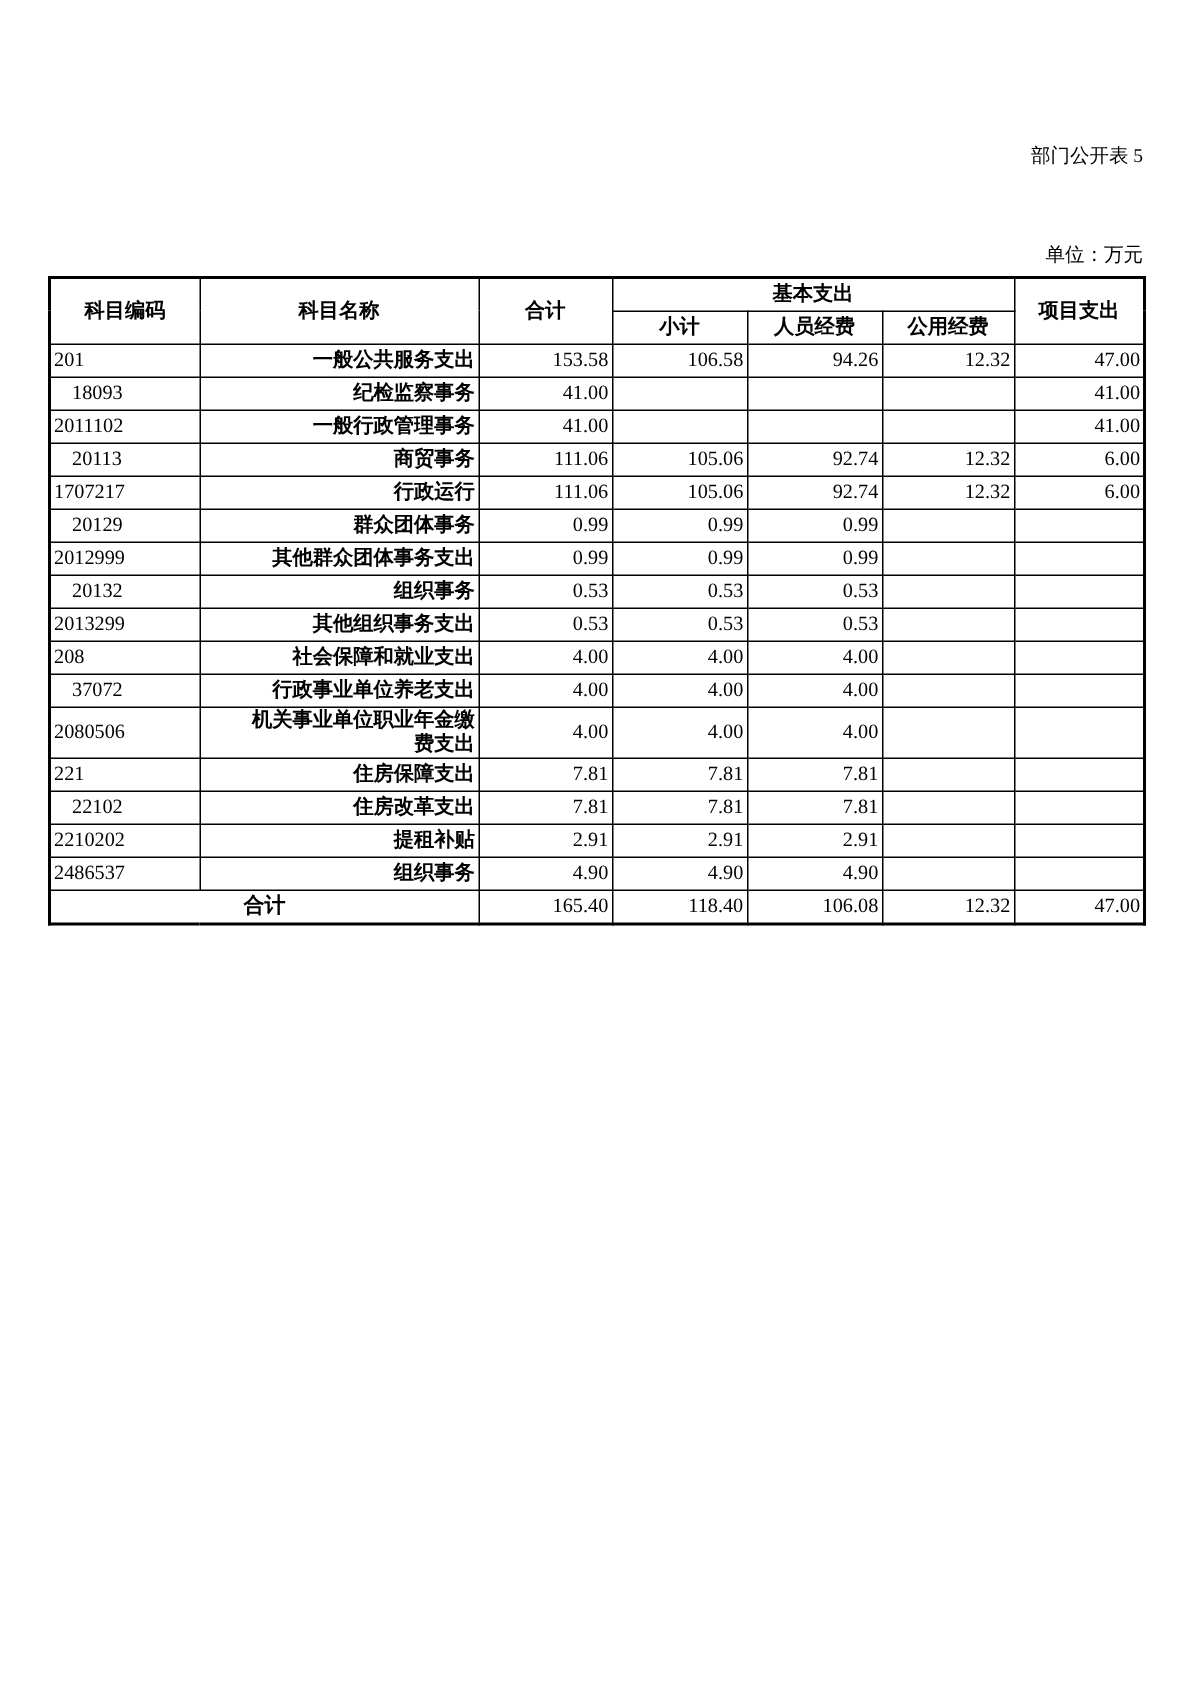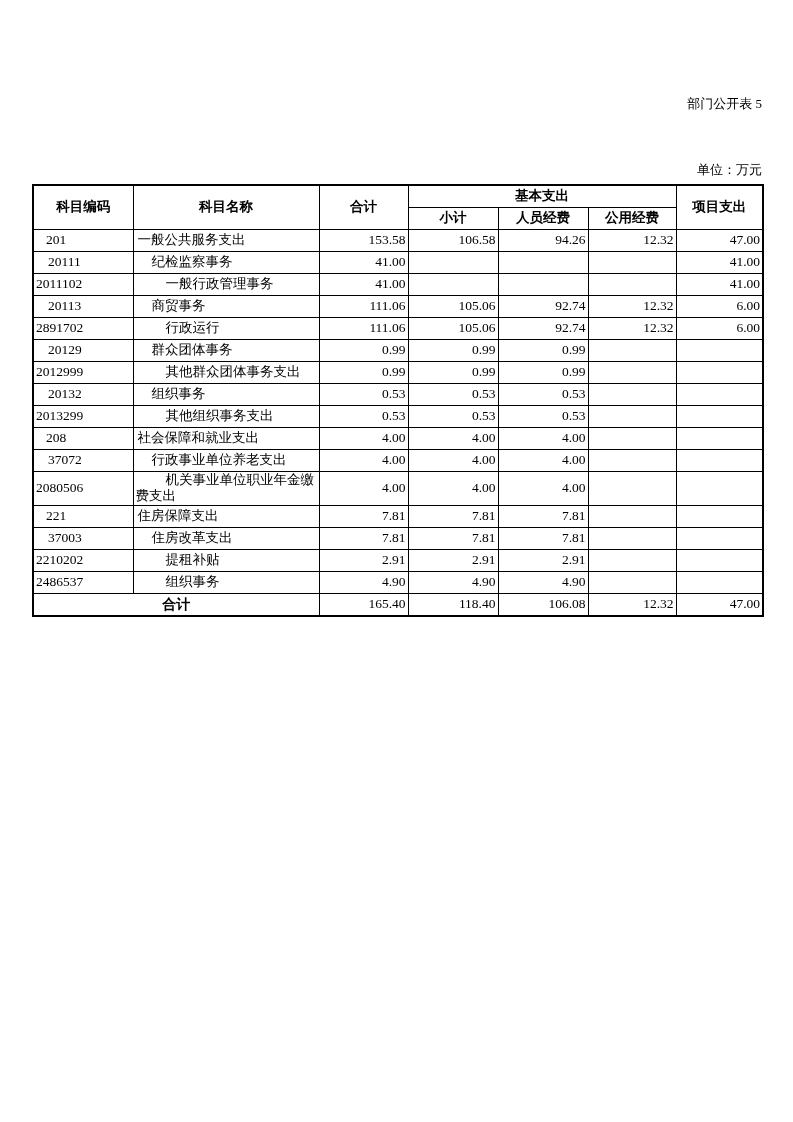--- a/index.html
+++ b/index.html
@@ -75,24 +75,24 @@
   }
   td.num {
     text-align: right;
     padding-right: 3px;
     font-family: "Liberation Serif", "DejaVu Serif", serif;
   }
   td.code {
     text-align: left;
     white-space: nowrap;
   }
-  td.code.lvl1 { padding-left: 12px; }
+  td.code.lvl1 { padding-left: 2px; }
   td.code.lvl2 { padding-left: 14px; }
   td.code.lvl3 { }
-  td.name { text-align: left; }
+  td.name { text-align: right; font-weight: bold; }
   td.name.lvl1 { text-indent: 2px; }
   td.name.lvl2 { text-indent: 16px; }
   td.name.lvl3 { text-indent: 30px; }
   tr.total-row td.total-label {
     text-align: center;
     font-weight: bold;
     font-size: 14px;
   }
 </style>
 </head>
@@ -133,21 +133,21 @@
         <tr>
           <td class="code lvl1">201</td>
           <td class="name lvl1">一般公共服务支出</td>
           <td class="num">153.58</td>
           <td class="num">106.58</td>
           <td class="num">94.26</td>
           <td class="num">12.32</td>
           <td class="num">47.00</td>
         </tr>
         <tr>
-          <td class="code lvl2">20111</td>
+          <td class="code lvl2">18093</td>
           <td class="name lvl2">纪检监察事务</td>
           <td class="num">41.00</td>
           <td class="num"></td>
           <td class="num"></td>
           <td class="num"></td>
           <td class="num">41.00</td>
         </tr>
         <tr>
           <td class="code lvl3">2011102</td>
           <td class="name lvl3">一般行政管理事务</td>
@@ -160,21 +160,21 @@
         <tr>
           <td class="code lvl2">20113</td>
           <td class="name lvl2">商贸事务</td>
           <td class="num">111.06</td>
           <td class="num">105.06</td>
           <td class="num">92.74</td>
           <td class="num">12.32</td>
           <td class="num">6.00</td>
         </tr>
         <tr>
-          <td class="code lvl3">2891702</td>
+          <td class="code lvl3">1707217</td>
           <td class="name lvl3">行政运行</td>
           <td class="num">111.06</td>
           <td class="num">105.06</td>
           <td class="num">92.74</td>
           <td class="num">12.32</td>
           <td class="num">6.00</td>
         </tr>
         <tr>
           <td class="code lvl2">20129</td>
           <td class="name lvl2">群众团体事务</td>
@@ -241,21 +241,21 @@
         <tr>
           <td class="code lvl1">221</td>
           <td class="name lvl1">住房保障支出</td>
           <td class="num">7.81</td>
           <td class="num">7.81</td>
           <td class="num">7.81</td>
           <td class="num"></td>
           <td class="num"></td>
         </tr>
         <tr>
-          <td class="code lvl2">37003</td>
+          <td class="code lvl2">22102</td>
           <td class="name lvl2">住房改革支出</td>
           <td class="num">7.81</td>
           <td class="num">7.81</td>
           <td class="num">7.81</td>
           <td class="num"></td>
           <td class="num"></td>
         </tr>
         <tr>
           <td class="code lvl3">2210202</td>
           <td class="name lvl3">提租补贴</td>

